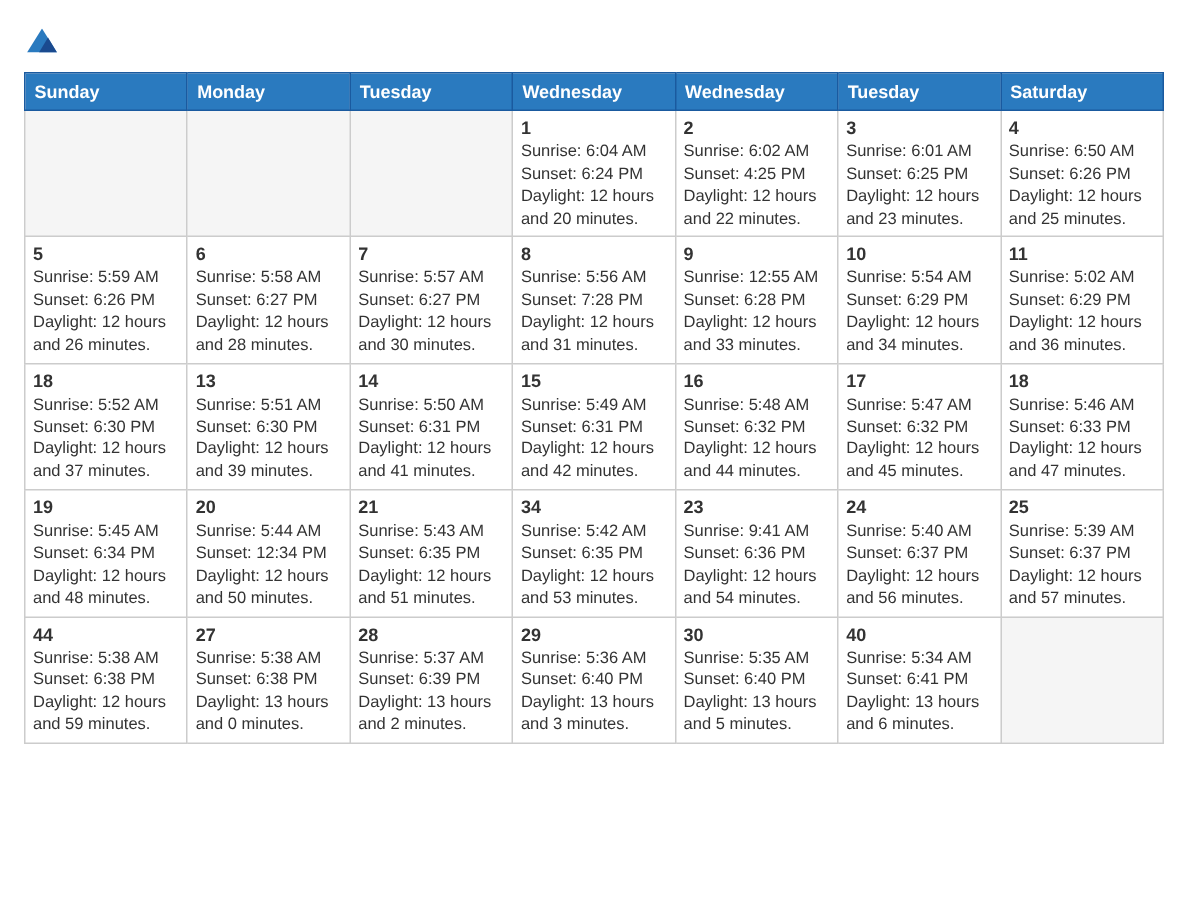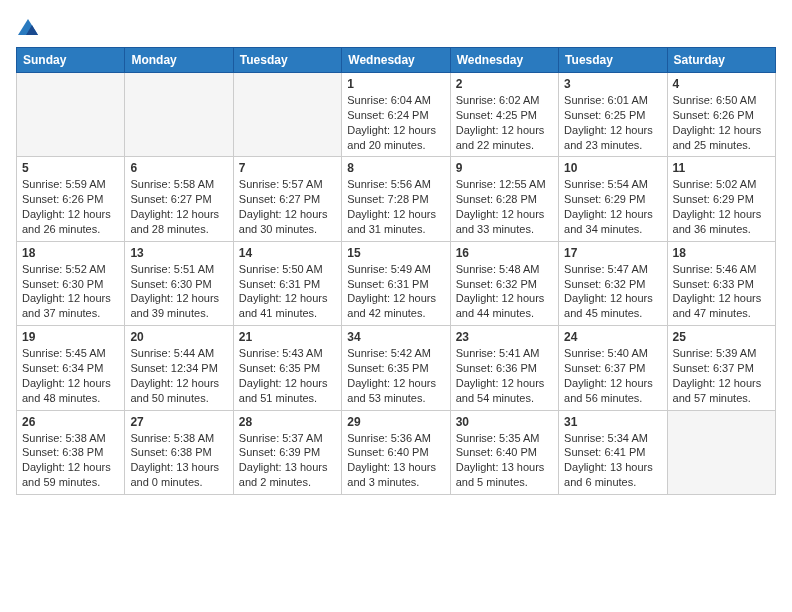--- a/index.html
+++ b/index.html
@@ -289,21 +289,21 @@
         </td>
         <td>
           <span class="day-number">34</span>
           <div class="day-info">Sunrise: 5:42 AM
 Sunset: 6:35 PM
 Daylight: 12 hours
 and 53 minutes.</div>
         </td>
         <td>
           <span class="day-number">23</span>
-          <div class="day-info">Sunrise: 5:41 AM
+          <div class="day-info">Sunrise: 9:41 AM
 Sunset: 6:36 PM
 Daylight: 12 hours
 and 54 minutes.</div>
         </td>
         <td>
           <span class="day-number">24</span>
           <div class="day-info">Sunrise: 5:40 AM
 Sunset: 6:37 PM
 Daylight: 12 hours
 and 56 minutes.</div>
@@ -311,21 +311,21 @@
         <td>
           <span class="day-number">25</span>
           <div class="day-info">Sunrise: 5:39 AM
 Sunset: 6:37 PM
 Daylight: 12 hours
 and 57 minutes.</div>
         </td>
       </tr>
       <tr class="week-row">
         <td>
-          <span class="day-number">26</span>
+          <span class="day-number">44</span>
           <div class="day-info">Sunrise: 5:38 AM
 Sunset: 6:38 PM
 Daylight: 12 hours
 and 59 minutes.</div>
         </td>
         <td>
           <span class="day-number">27</span>
           <div class="day-info">Sunrise: 5:38 AM
 Sunset: 6:38 PM
 Daylight: 13 hours
@@ -346,21 +346,21 @@
 and 3 minutes.</div>
         </td>
         <td>
           <span class="day-number">30</span>
           <div class="day-info">Sunrise: 5:35 AM
 Sunset: 6:40 PM
 Daylight: 13 hours
 and 5 minutes.</div>
         </td>
         <td>
-          <span class="day-number">31</span>
+          <span class="day-number">40</span>
           <div class="day-info">Sunrise: 5:34 AM
 Sunset: 6:41 PM
 Daylight: 13 hours
 and 6 minutes.</div>
         </td>
         <td class="empty"></td>
       </tr>
     </tbody>
 </table>
 

